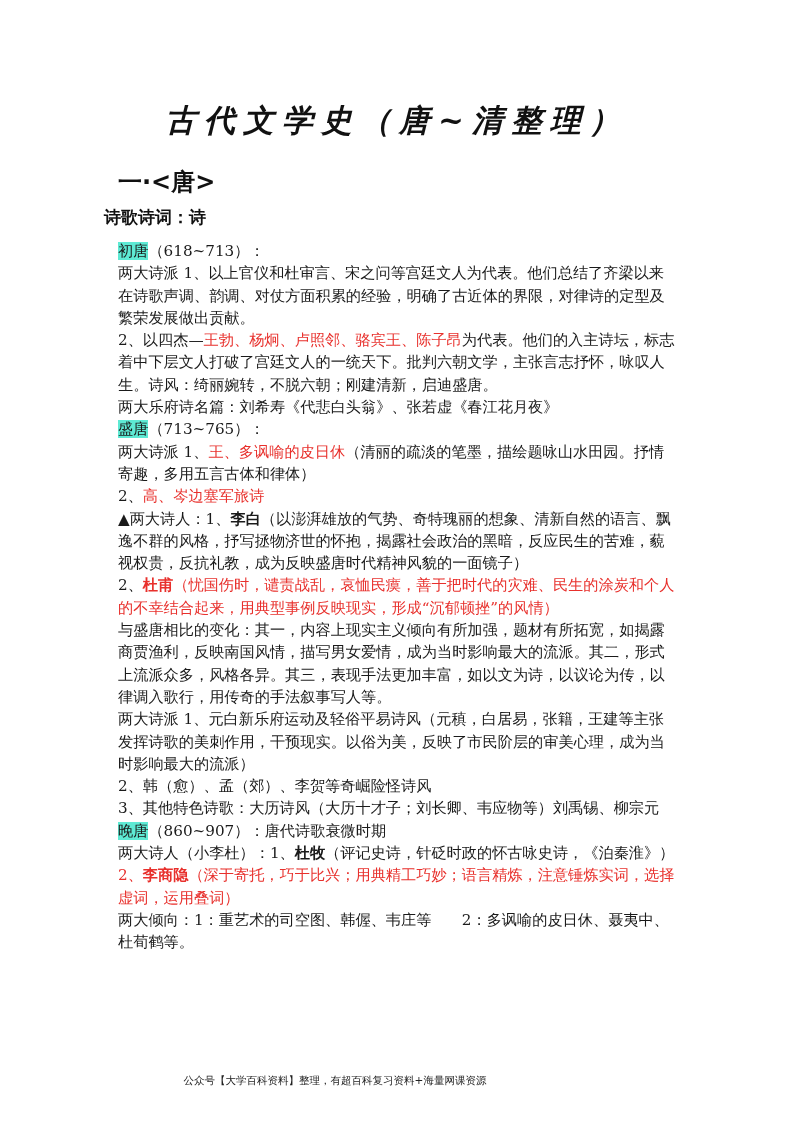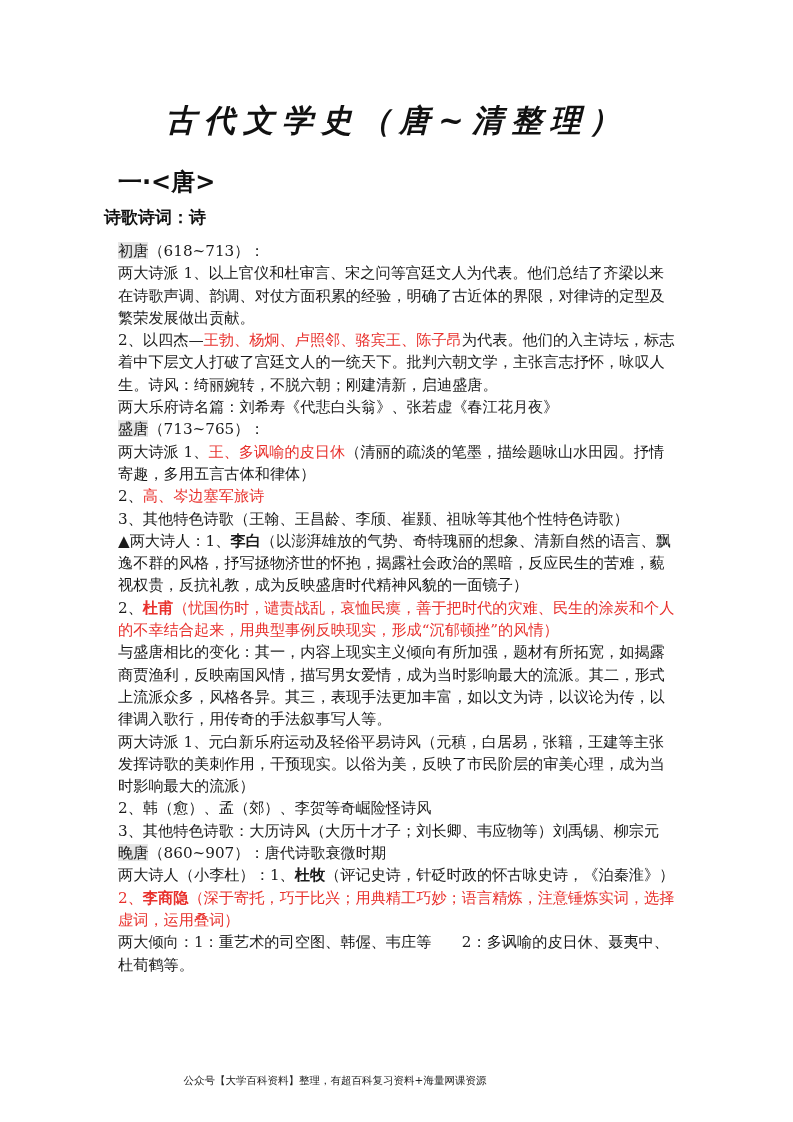--- a/index.html
+++ b/index.html
@@ -8,21 +8,21 @@
   .page-title { position: absolute; top: 100px; left: 0; width: 793px; text-align: center;
                 font-family: "DejaVu Serif", serif; font-size: 31px; font-weight: bold; font-style: italic;
                 letter-spacing: 8px; color: #111; }
   .section-heading { position: absolute; top: 166px; left: 118px; font-family: "DejaVu Sans", sans-serif;
                      font-size: 24px; font-weight: bold; color: #111; }
   .sub-heading { position: absolute; top: 206px; left: 104px; font-family: "DejaVu Sans", sans-serif;
                  font-size: 17px; font-weight: bold; color: #111; }
   .content { position: absolute; top: 240px; left: 118px; width: 560px;
              font-size: 15.2px; line-height: 22.3px; }
   .content p { margin: 0; }
-  .hl { background: #e5e5e5; font-family: Liberation Serif, serif; }
+  .hl { background: #5eead4; }
   .red { color: #e8302c; }
   .bold { font-weight: bold; font-family: "DejaVu Sans", sans-serif; }
   .red-bold { color: #e8302c; font-weight: bold; font-family: "DejaVu Sans", sans-serif; text-align: right; }
   .footer { position: absolute; top: 1074px; left: 0; width: 670px; text-align: center;
             font-size: 10.5px; color: #222; }
 </style>
 </head>
 <body>
 
 <div class="page-title">古代文学史（唐~清整理）</div>
@@ -31,21 +31,20 @@
 
 <div class="content">
   <p><span class="hl">初唐</span><span>（618~713）：</span></p>
   <p>两大诗派 1、以上官仪和杜审言、宋之问等宫廷文人为代表。他们总结了齐梁以来在诗歌声调、韵调、对仗方面积累的经验，明确了古近体的界限，对律诗的定型及繁荣发展做出贡献。</p>
   <p><span>2、以四杰—</span><span class="red">王勃、杨炯、卢照邻、骆宾王、陈子昂</span><span>为代表。他们的入主诗坛，标志着中下层文人打破了宫廷文人的一统天下。批判六朝文学，主张言志抒怀，咏叹人生。诗风：绮丽婉转，不脱六朝；刚建清新，启迪盛唐。</span></p>
   <p>两大乐府诗名篇：刘希寿《代悲白头翁》、张若虚《春江花月夜》</p>
 
   <p><span class="hl">盛唐</span><span>（713~765）：</span></p>
   <p><span>两大诗派 1、</span><span class="red">王、多讽喻的皮日休</span><span>（清丽的疏淡的笔墨，描绘题咏山水田园。抒情寄趣，多用五言古体和律体）</span></p>
   <p><span>2、</span><span class="red">高、岑边塞军旅诗</span></p>
-  <p>3、其他特色诗歌（王翰、王昌龄、李颀、崔颢、祖咏等其他个性特色诗歌）</p>
   <p><span>▲两大诗人：1、</span><span class="bold">李白</span><span>（以澎湃雄放的气势、奇特瑰丽的想象、清新自然的语言、飘逸不群的风格，抒写拯物济世的怀抱，揭露社会政治的黑暗，反应民生的苦难，藐视权贵，反抗礼教，成为反映盛唐时代精神风貌的一面镜子）</span></p>
   <p><span>2、</span><span class="red-bold">杜甫</span><span class="red">（忧国伤时，谴责战乱，哀恤民瘼，善于把时代的灾难、民生的涂炭和个人的不幸结合起来，用典型事例反映现实，形成“沉郁顿挫”的风情）</span></p>
 
   <p>与盛唐相比的变化：其一，内容上现实主义倾向有所加强，题材有所拓宽，如揭露商贾渔利，反映南国风情，描写男女爱情，成为当时影响最大的流派。其二，形式上流派众多，风格各异。其三，表现手法更加丰富，如以文为诗，以议论为传，以律调入歌行，用传奇的手法叙事写人等。</p>
   <p>两大诗派 1、元白新乐府运动及轻俗平易诗风（元稹，白居易，张籍，王建等主张发挥诗歌的美刺作用，干预现实。以俗为美，反映了市民阶层的审美心理，成为当时影响最大的流派）</p>
   <p>2、韩（愈）、孟（郊）、李贺等奇崛险怪诗风</p>
   <p>3、其他特色诗歌：大历诗风（大历十才子；刘长卿、韦应物等）刘禹锡、柳宗元</p>
 
   <p><span class="hl">晚唐</span><span>（860~907）：唐代诗歌衰微时期</span></p>
   <p><span>两大诗人（小李杜）：1、</span><span class="bold">杜牧</span><span>（评记史诗，针砭时政的怀古咏史诗，《泊秦淮》）</span></p>

